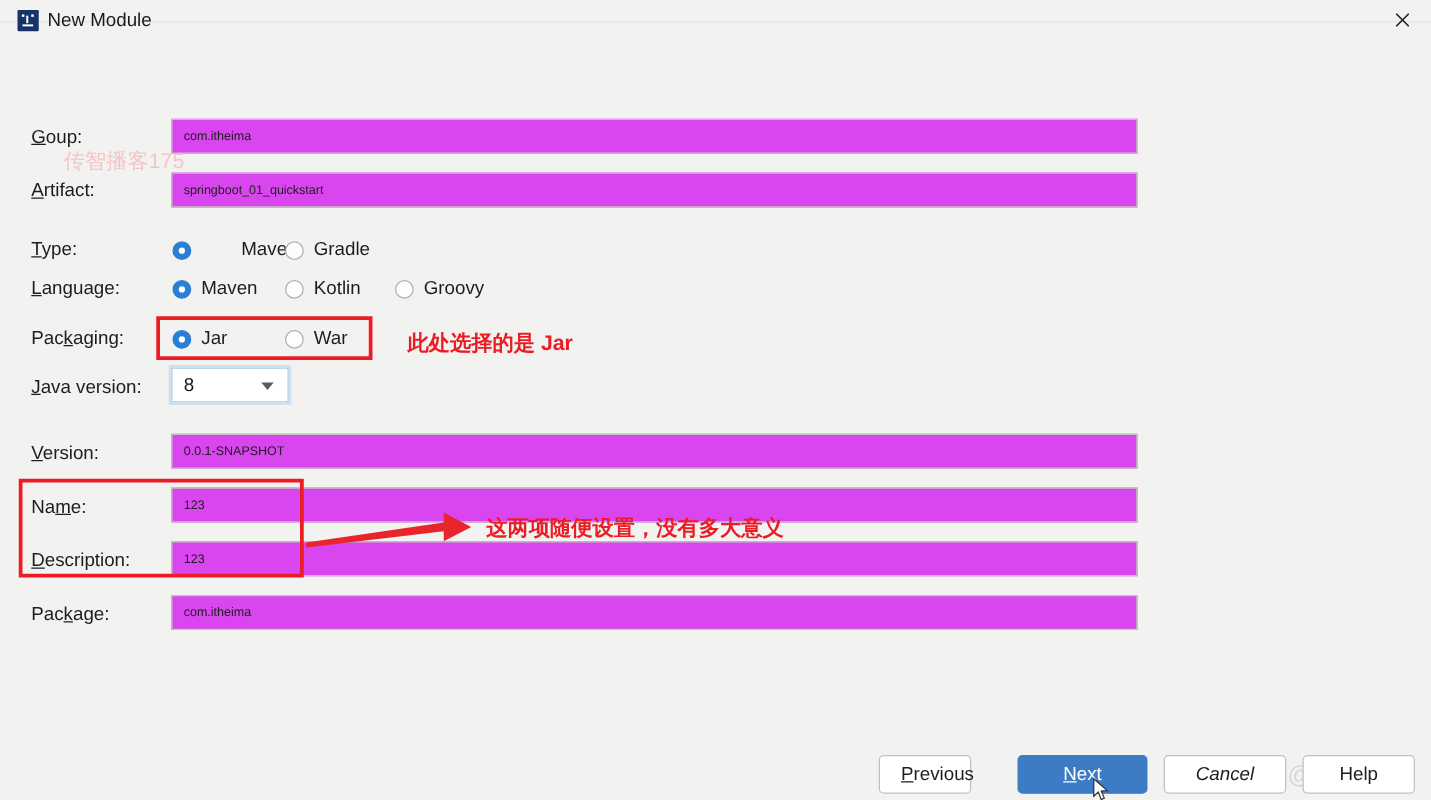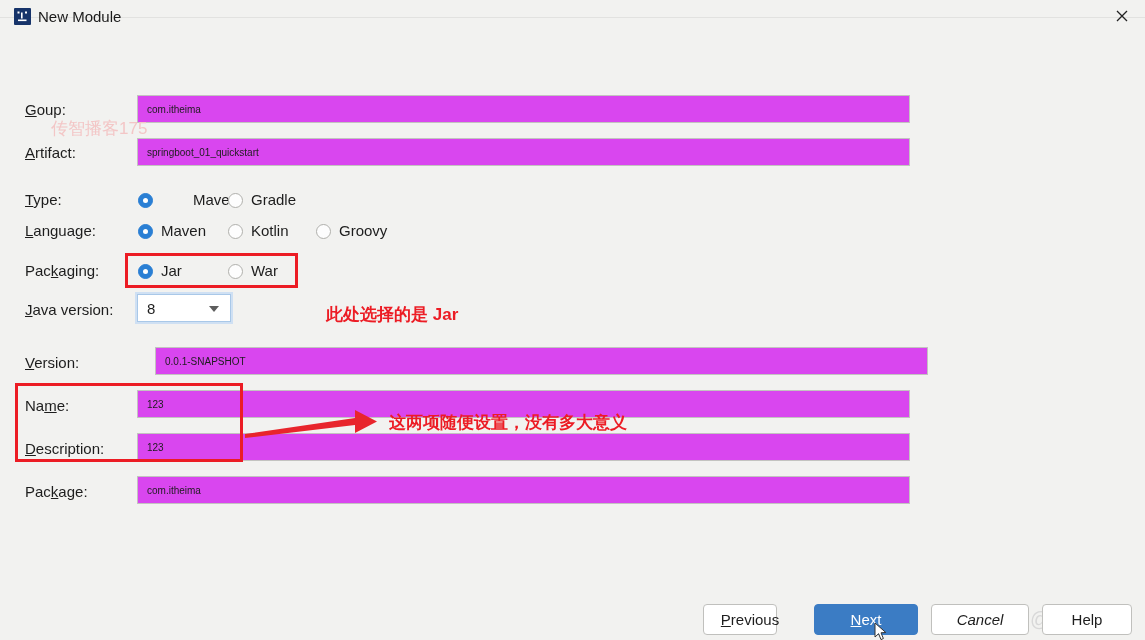--- a/index.html
+++ b/index.html
@@ -245,30 +245,30 @@
   <div class="radio on" style="left:138px; top:262px;">
     <span class="dot"></span>
     <span class="rlabel">Jar</span>
   </div>
   <div class="radio" style="left:228px; top:262px;">
     <span class="dot"></span>
     <span class="rlabel">War</span>
   </div>
 
   <div class="ann-box" style="left:125px; top:253px; width:173px; height:35px;"></div>
-  <div class="ann-text" style="left:326px; top:263px;margin-top:40px;">此处选择的是 Jar</div>
+  <div class="ann-text" style="left:326px; top:263px;">此处选择的是 Jar</div>
 
   <div class="lbl" style="left:25px; top:301px;"><span class="mn">J</span>ava version:</div>
   <div class="combo" style="left:137px; top:294px; width:94px;">
     <span>8</span>
     <span class="caret"></span>
   </div>
 
   <div class="lbl" style="left:25px; top:354px;"><span class="mn">V</span>ersion:</div>
-  <div class="field" style="left:137px; top:347px; width:773px;margin-left:18px;">
+  <div class="field" style="left:137px; top:347px; width:773px;">
     <span>0.0.1-SNAPSHOT</span>
   </div>
 
   <div class="lbl" style="left:25px; top:397px;">Na<span class="mn">m</span>e:</div>
   <div class="field" style="left:137px; top:390px; width:773px;">
     <span>123</span>
   </div>
 
   <div class="lbl" style="left:25px; top:440px;"><span class="mn">D</span>escription:</div>
   <div class="field" style="left:137px; top:433px; width:773px;">

